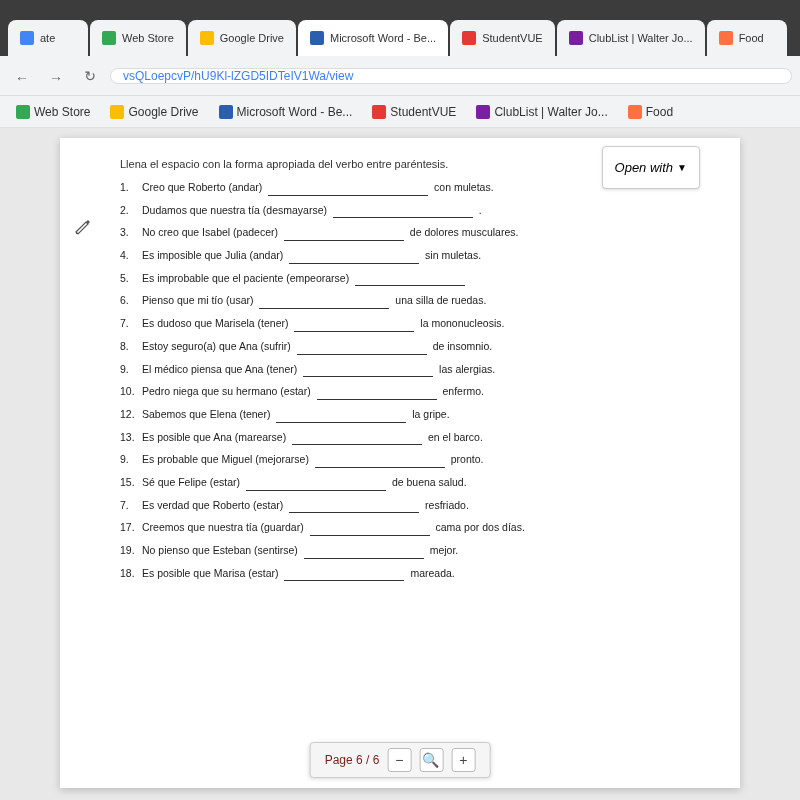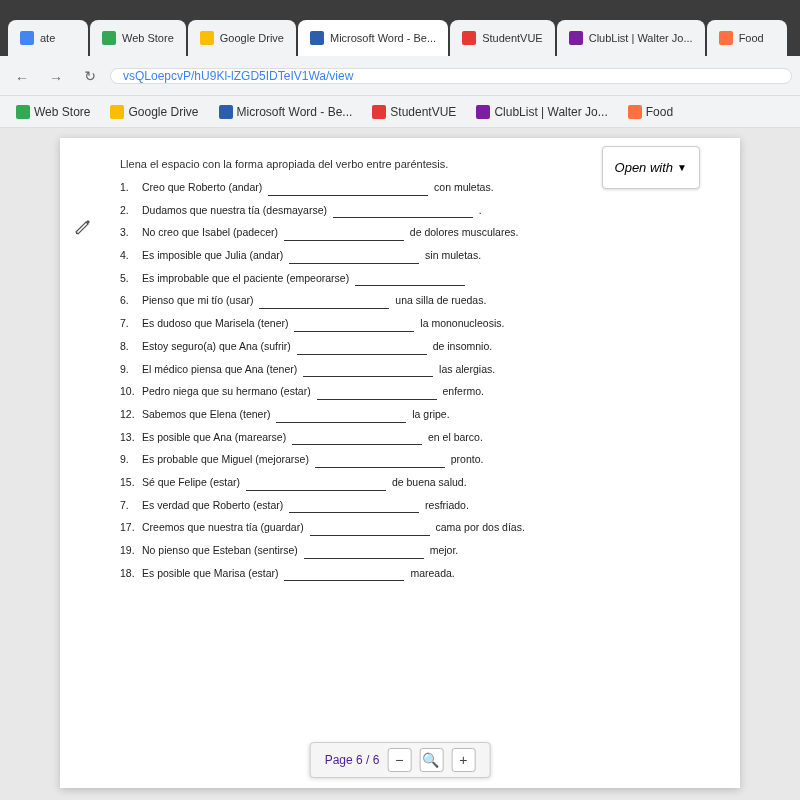--- a/index.html
+++ b/index.html
@@ -249,21 +249,21 @@
       gap: 8px;
       background: #f5f5f5;
       border: 1px solid #ccc;
       border-radius: 4px;
       padding: 5px 14px;
       box-shadow: 0 1px 4px rgba(0,0,0,0.15);
     }
 
     .page-info {
       font-size: 12px;
-      color: #4c1d95;
+      color: #7f1d1d;
     }
 
     .toolbar-btn {
       width: 24px;
       height: 24px;
       border: 1px solid #bbb;
       background: #fff;
       border-radius: 3px;
       cursor: pointer;
       display: flex;

